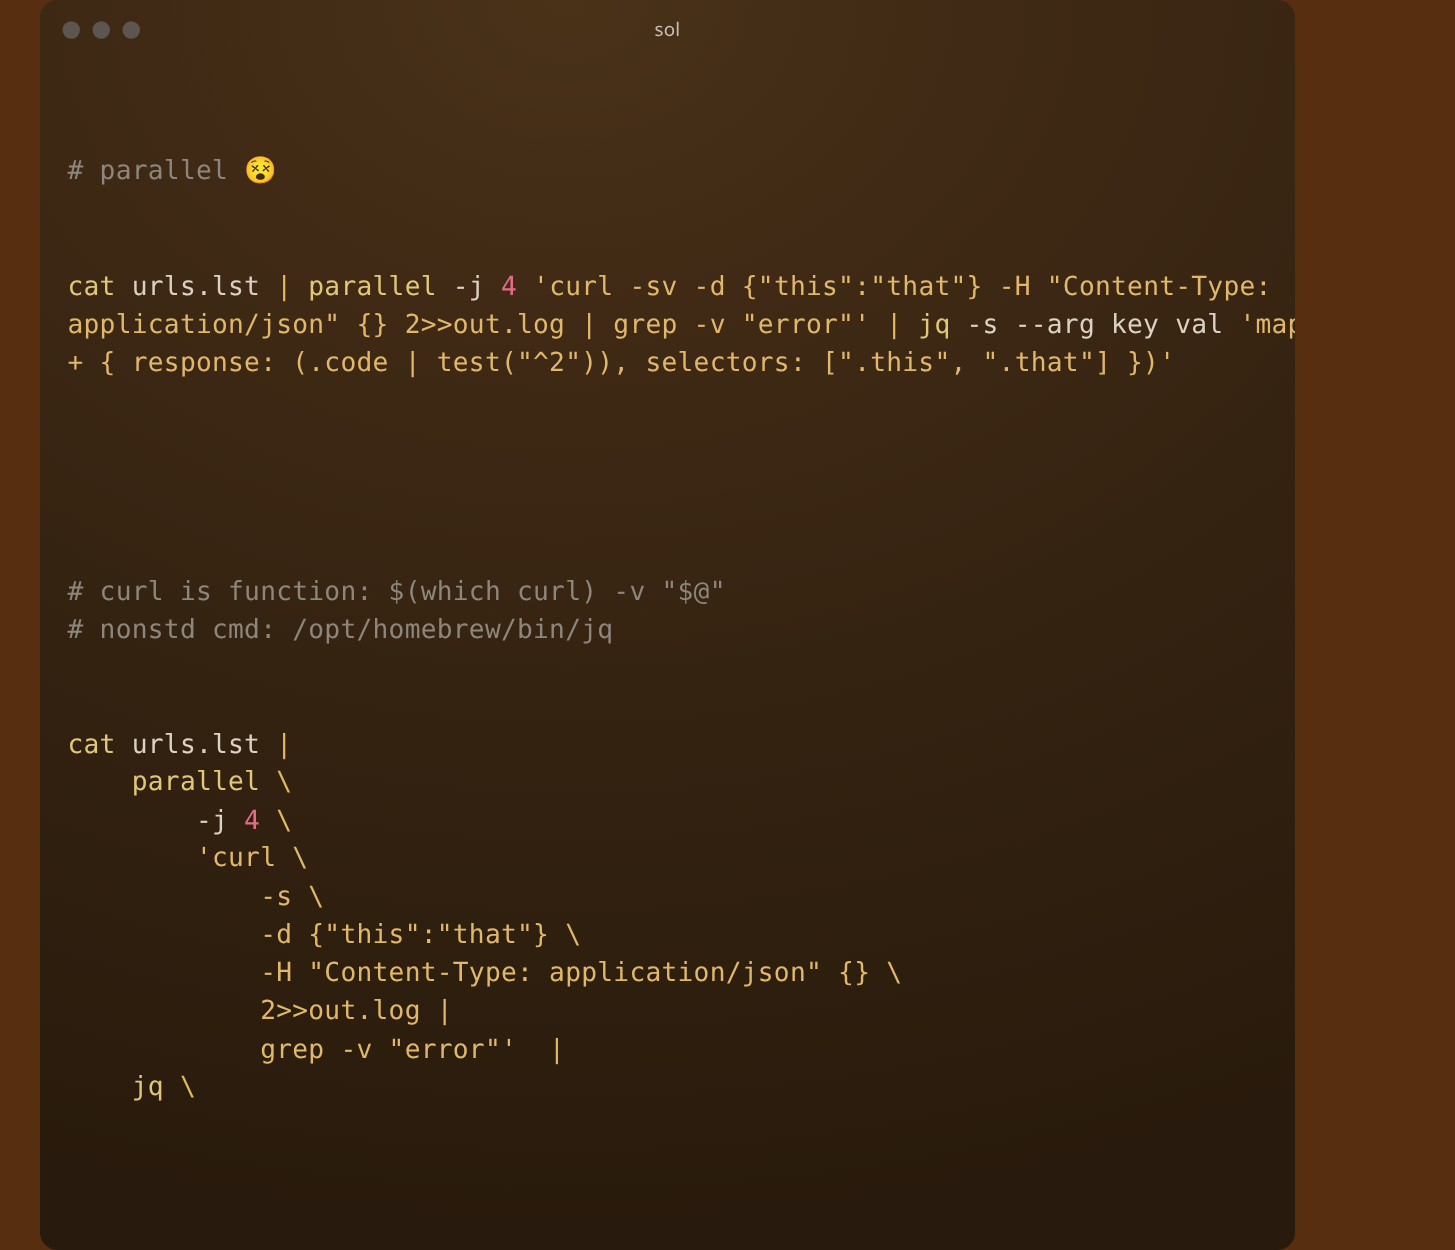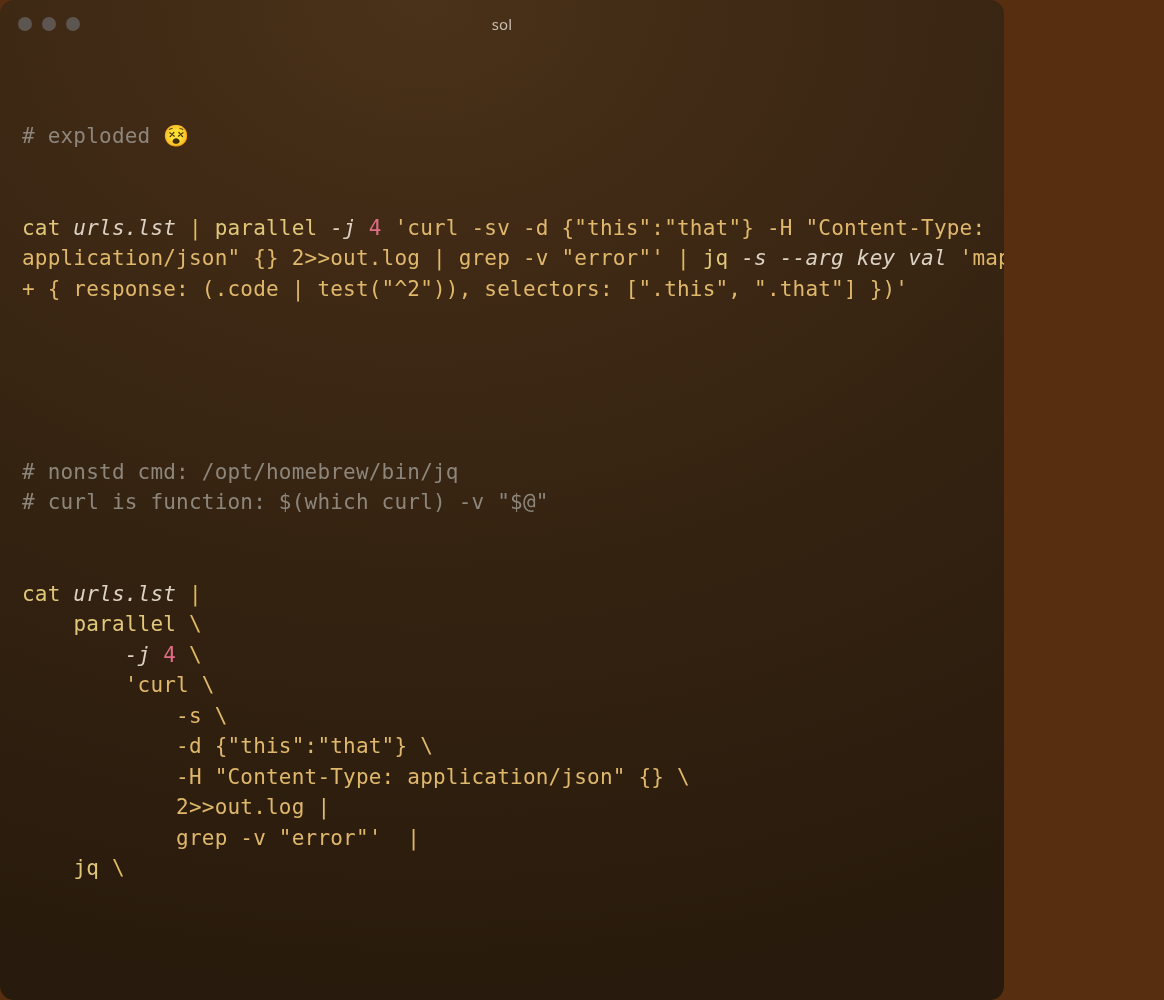--- a/index.html
+++ b/index.html
@@ -18,20 +18,21 @@
     width: 1004px;
     height: 1000px;
     border-radius: 14px;
     overflow: hidden;
     background: radial-gradient(ellipse 130% 100% at 42% 0%,
                 #4a3219 0%,
                 #402a15 25%,
                 #352311 55%,
                 #281a0c 100%);
     box-sizing: border-box;
+    margin-left: 32px;
   }
   .titlebar {
     height: 48px;
     display: flex;
     align-items: center;
     padding: 0 18px;
     position: relative;
   }
   .traffic {
     display: flex;
@@ -56,39 +57,39 @@
   .content {
     padding: 12px 22px 0 22px;
     letter-spacing: .2px;
     white-space: pre;
   }
   .comment { color: #8c867d; }
   .cmd     { color: #e1c77a; }
   .op      { color: #e0b95f; }
   .num     { color: #e06c88; }
   .str     { color: #e0b86c; }
-  .txt     { color: #dcd2c4; font-style: italic; }
+  .txt     { color: #dcd2c4; }
   .line { display: block; }
   .emoji {
     font-family: "Apple Color Emoji","Segoe UI Emoji","Noto Color Emoji", sans-serif;
   }
 </style>
 </head>
 <body>
 
 <div class="window">
   <div class="titlebar">
     <div class="traffic">
       <div class="dot"></div>
       <div class="dot"></div>
       <div class="dot"></div>
     </div>
     <div class="title">sol</div>
   </div>
 
   <div class="content">
-    <span class="line"><span class="comment"># exploded </span><span class="emoji">😵</span></span>
+    <span class="line"><span class="comment"># parallel </span><span class="emoji">😵</span></span>
     <span id="imploded-block"><span class="line"><span class="cmd">cat</span><span class="txt"> urls.lst </span><span class="op">|</span><span class="txt"> </span><span class="cmd">parallel</span><span class="txt"> -j </span><span class="num">4</span><span class="txt"> </span><span class="str">'curl -sv -d {"this":"that"} -H "Content-Type:</span></span><span class="line"><span class="str">application/json" {} 2&gt;&gt;out.log | grep -v "error"'</span><span class="txt"> </span><span class="op">|</span><span class="txt"> </span><span class="cmd">jq</span><span class="txt"> -s --arg key val </span><span class="str">'map({ key: $val }</span></span><span class="line"><span class="str">+ { response: (.code | test("^2")), selectors: [".this", ".that"] })'</span></span></span>
     <span class="line"> </span>
-    <span id="exploded-comments"><span class="line comment"># nonstd cmd: /opt/homebrew/bin/jq</span><span class="line comment"># curl is function: $(which curl) -v "$@"</span></span>
+    <span id="exploded-comments"><span class="line comment"># curl is function: $(which curl) -v "$@"</span><span class="line comment"># nonstd cmd: /opt/homebrew/bin/jq</span></span>
     <span id="exploded-block"><span class="line"><span class="cmd">cat</span><span class="txt"> urls.lst </span><span class="op">|</span></span><span class="line"><span class="txt">    </span><span class="cmd">parallel</span><span class="txt"> </span><span class="op">\</span></span><span class="line"><span class="txt">        -j </span><span class="num">4</span><span class="txt"> </span><span class="op">\</span></span><span class="line"><span class="txt">        </span><span class="str">'curl \</span></span><span class="line"><span class="str">            -s \</span></span><span class="line"><span class="str">            -d {"this":"that"} \</span></span><span class="line"><span class="str">            -H "Content-Type: application/json" {} \</span></span><span class="line"><span class="str">            2&gt;&gt;out.log |</span></span><span class="line"><span class="str">            grep -v "error"'</span><span class="txt">  </span><span class="op">|</span></span><span class="line"><span class="txt">    </span><span class="cmd">jq</span><span class="txt"> </span><span class="op">\</span></span></span>
   </div>
 </div>
 
 </body></html>

